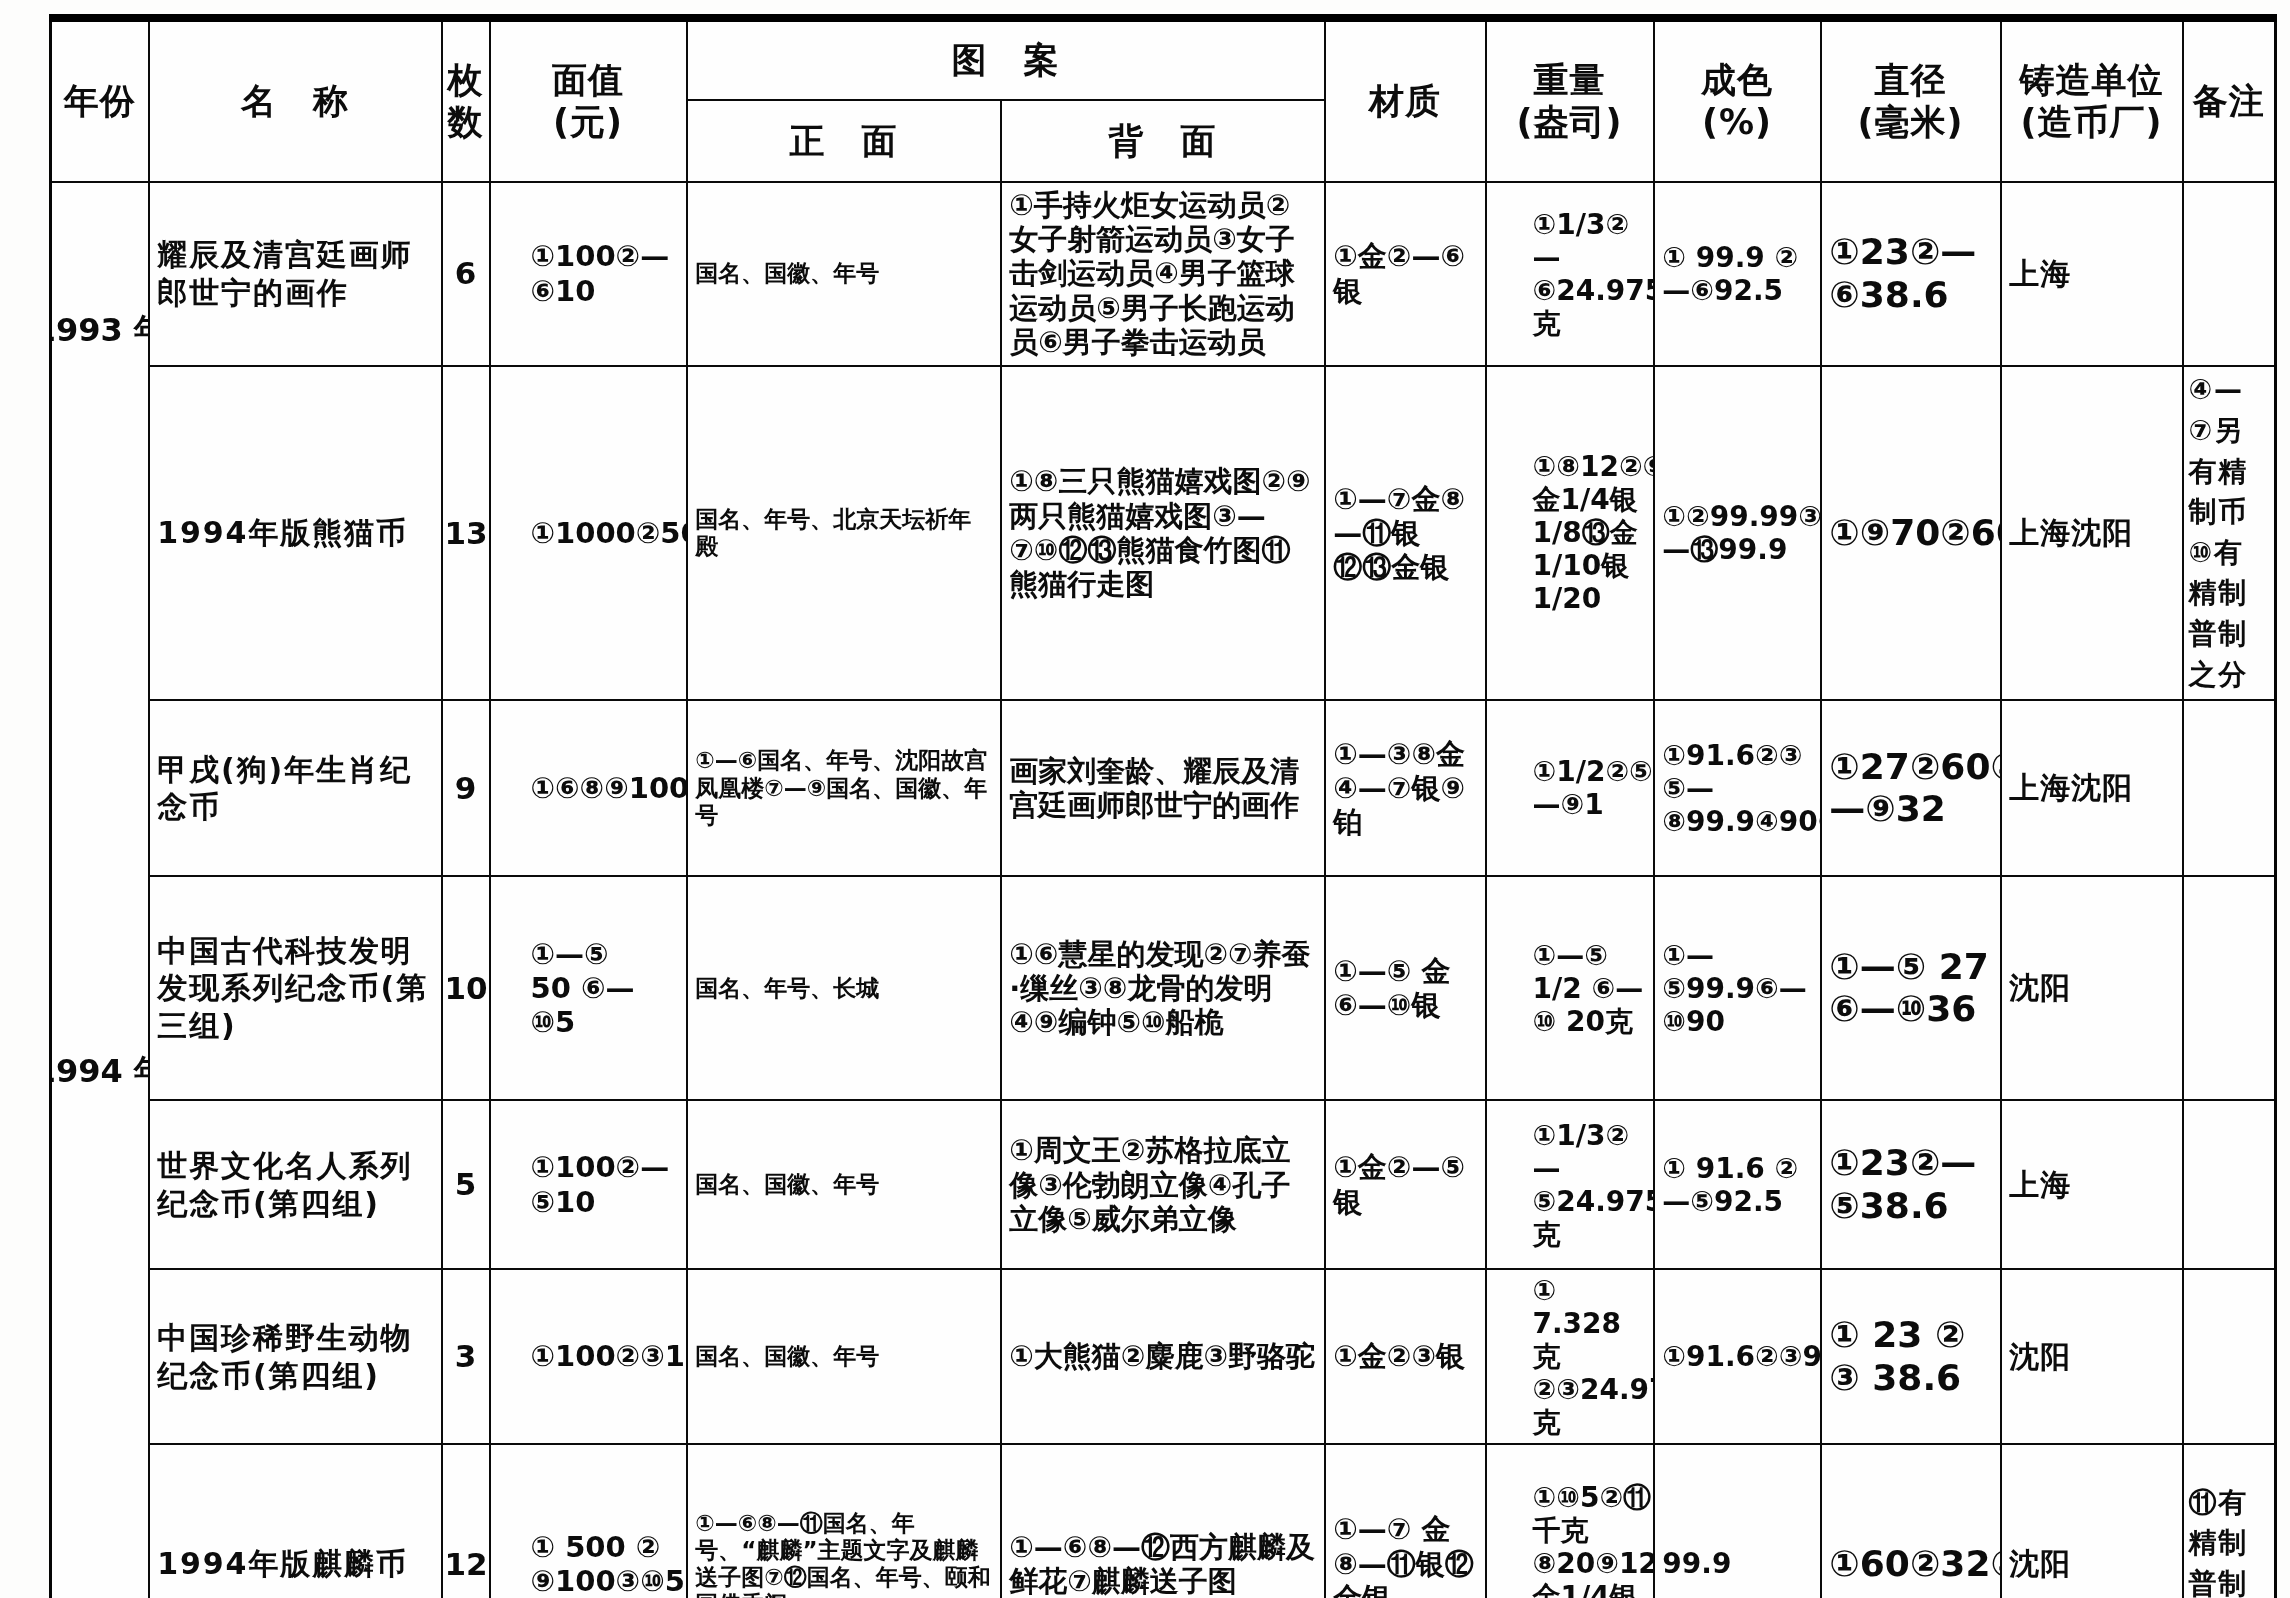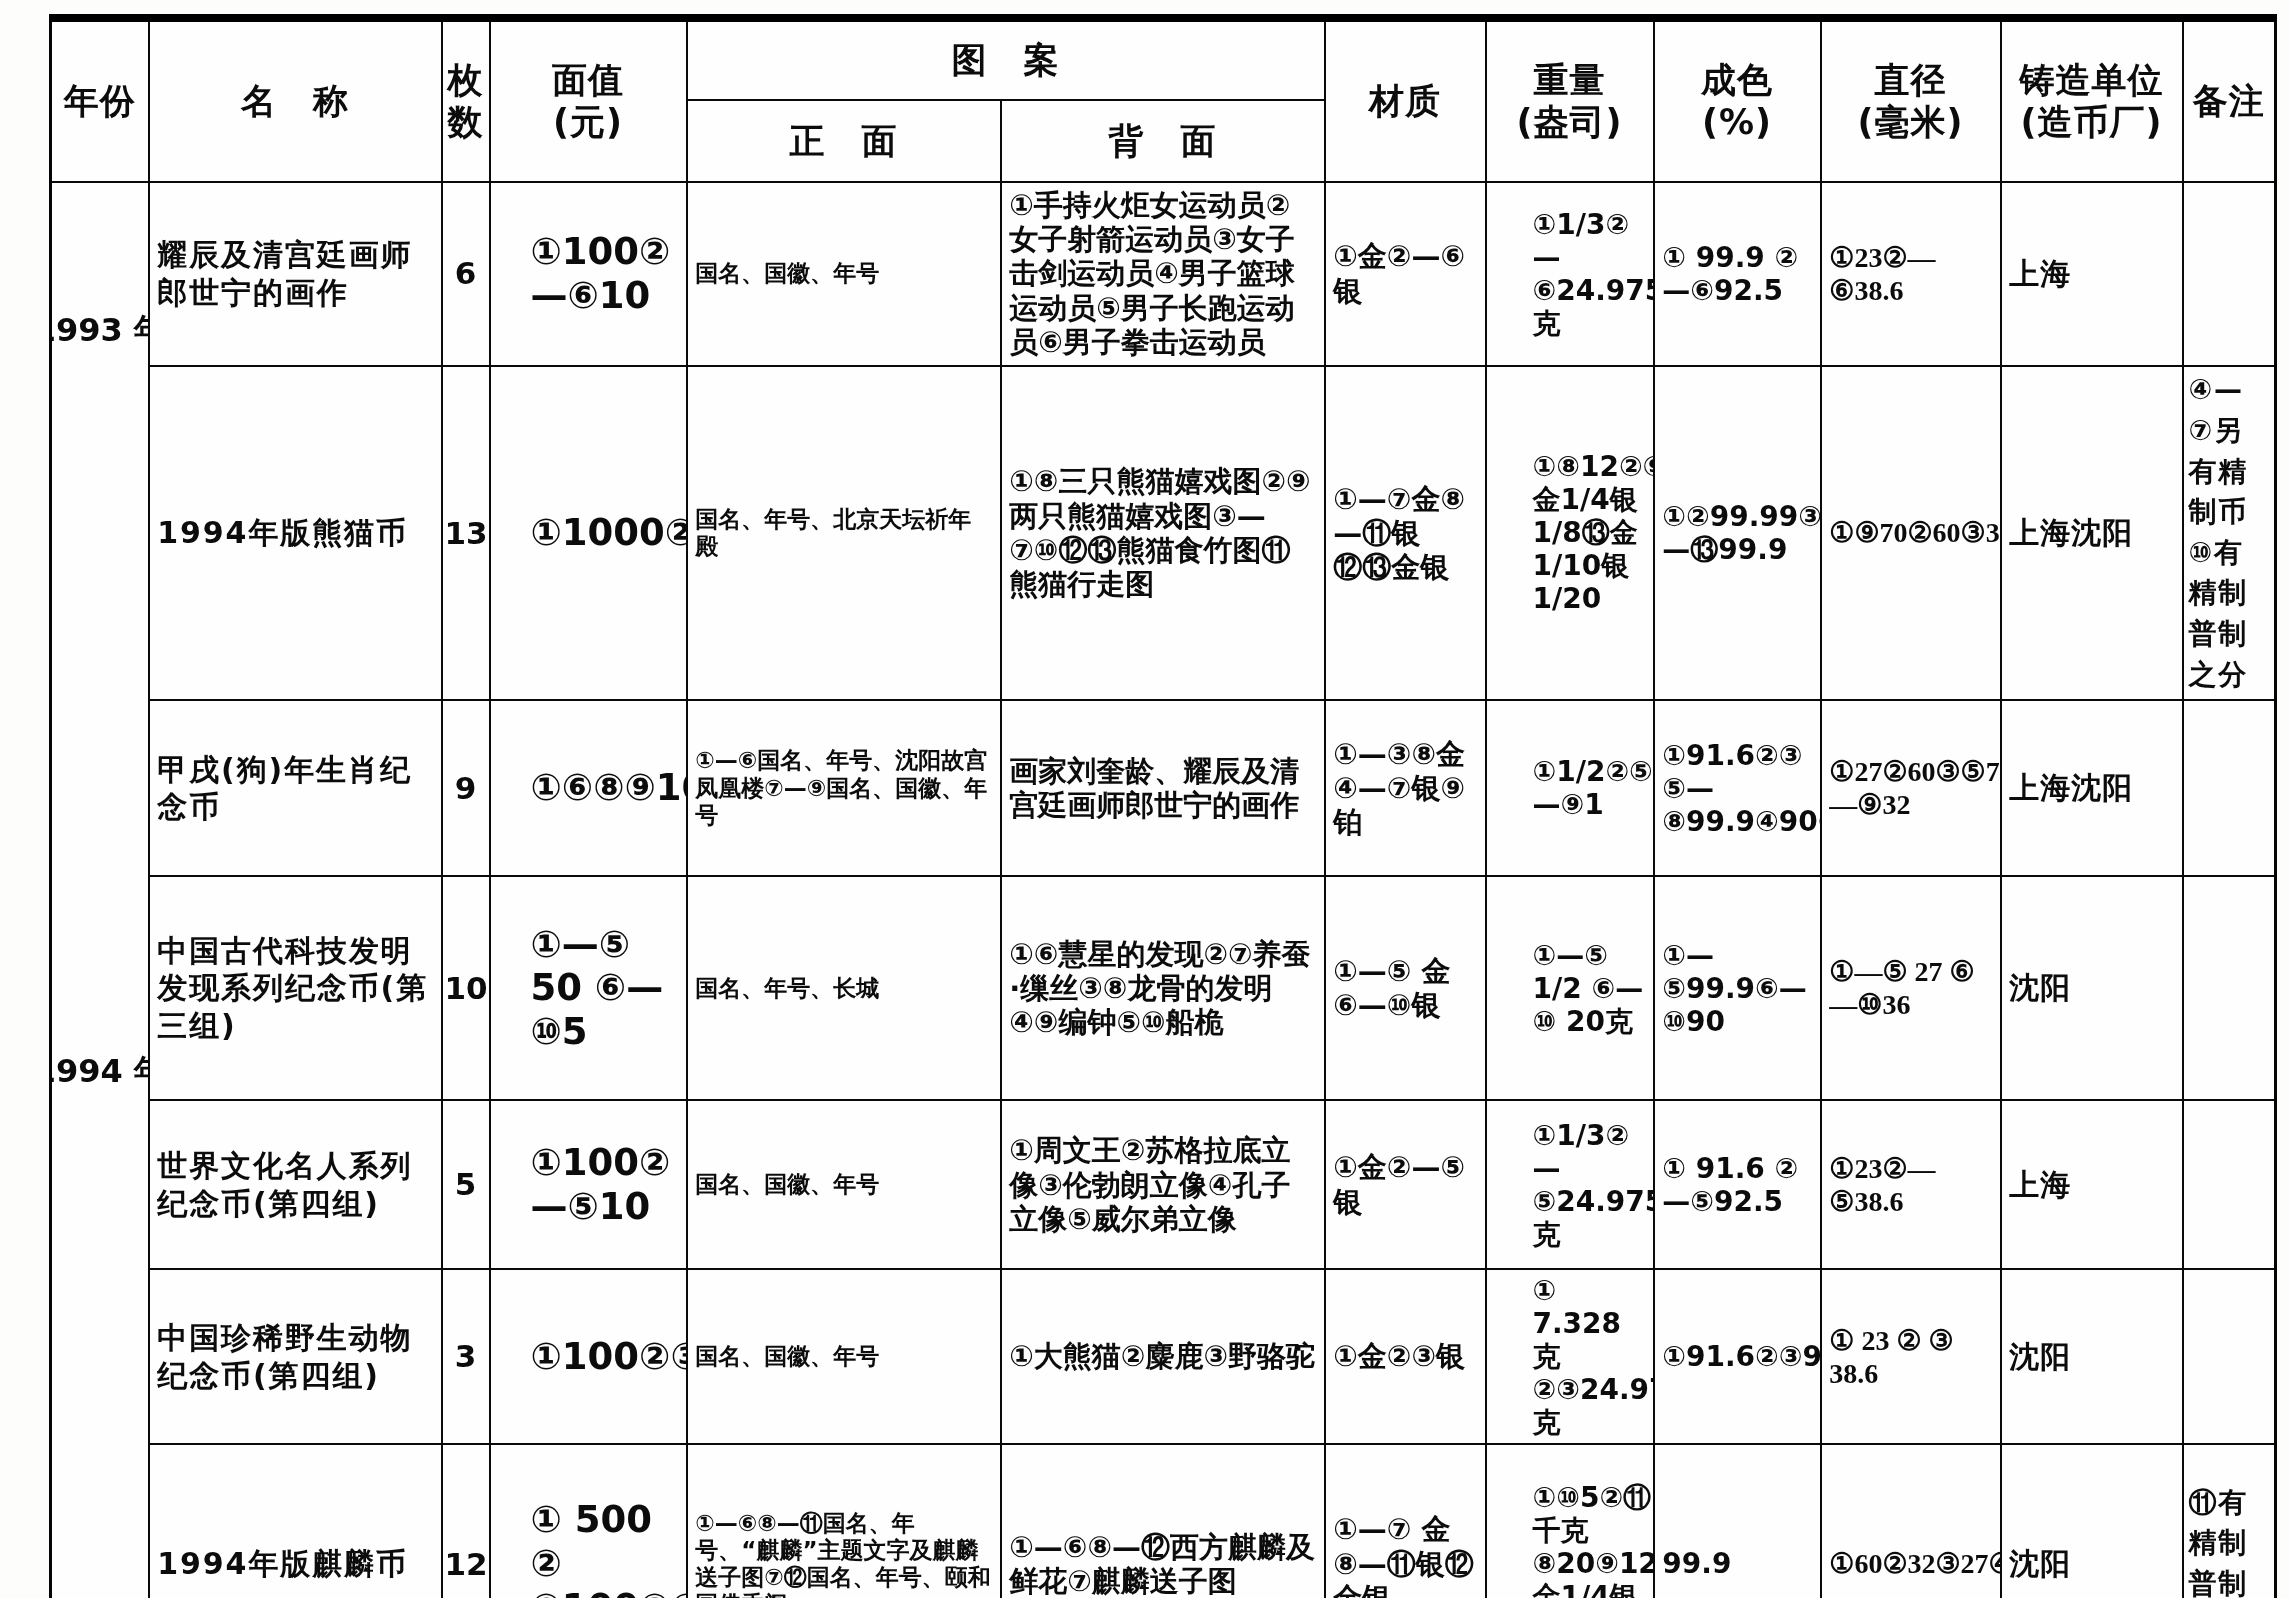--- a/index.html
+++ b/index.html
@@ -37,27 +37,27 @@
   }
   td{
     font-size:29px;
     line-height:1.18;
     vertical-align:middle;
     text-align:left;
     padding:3.9px 7.8px;
   }
   td.c-name{font-size:30px;letter-spacing:1.9px;line-height:1.25;}
   td.c-count{text-align:center;font-size:31px;padding:1.9px;}
-  td.c-face{font-size:37px;padding-left:40px;}
+  td.c-face{font-size:29px;padding-left:40px;}
   td.c-obv{font-size:23px;}
   td.c-rev{font-size:29px;}
   td.c-mat{font-size:29px;}
   td.c-wt{font-size:28px;padding-left:46px;}
   td.c-fin{font-size:28px;}
-  td.c-dia{font-size:28px;font-family:Liberation Serif, serif;}
+  td.c-dia{font-size:36px;}
   td.c-mint{font-size:30px;letter-spacing:1px;}
   td.c-rem{font-size:28px;line-height:1.45;padding:3.9px 4.9px;letter-spacing:1.9px;}
   td.year-cell{padding:0;}
   .year-wrap{position:relative;width:100%;height:1388px;}
   .year-label{
     position:absolute;left:50%;transform:translate(-50%,-50%);
     white-space:nowrap;font-size:32px;font-weight:bold;color:#0c0c0c;
   }
   .year-1993{top:92px;}
   .year-1994{top:833px;}

